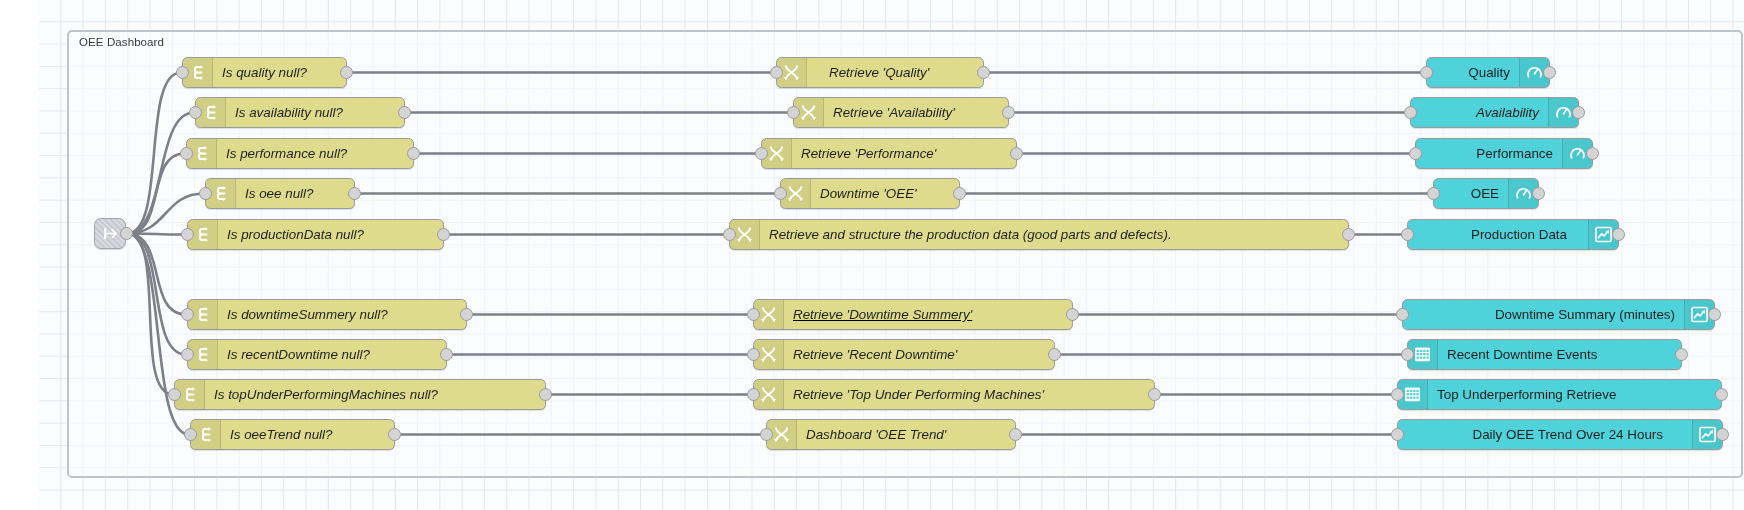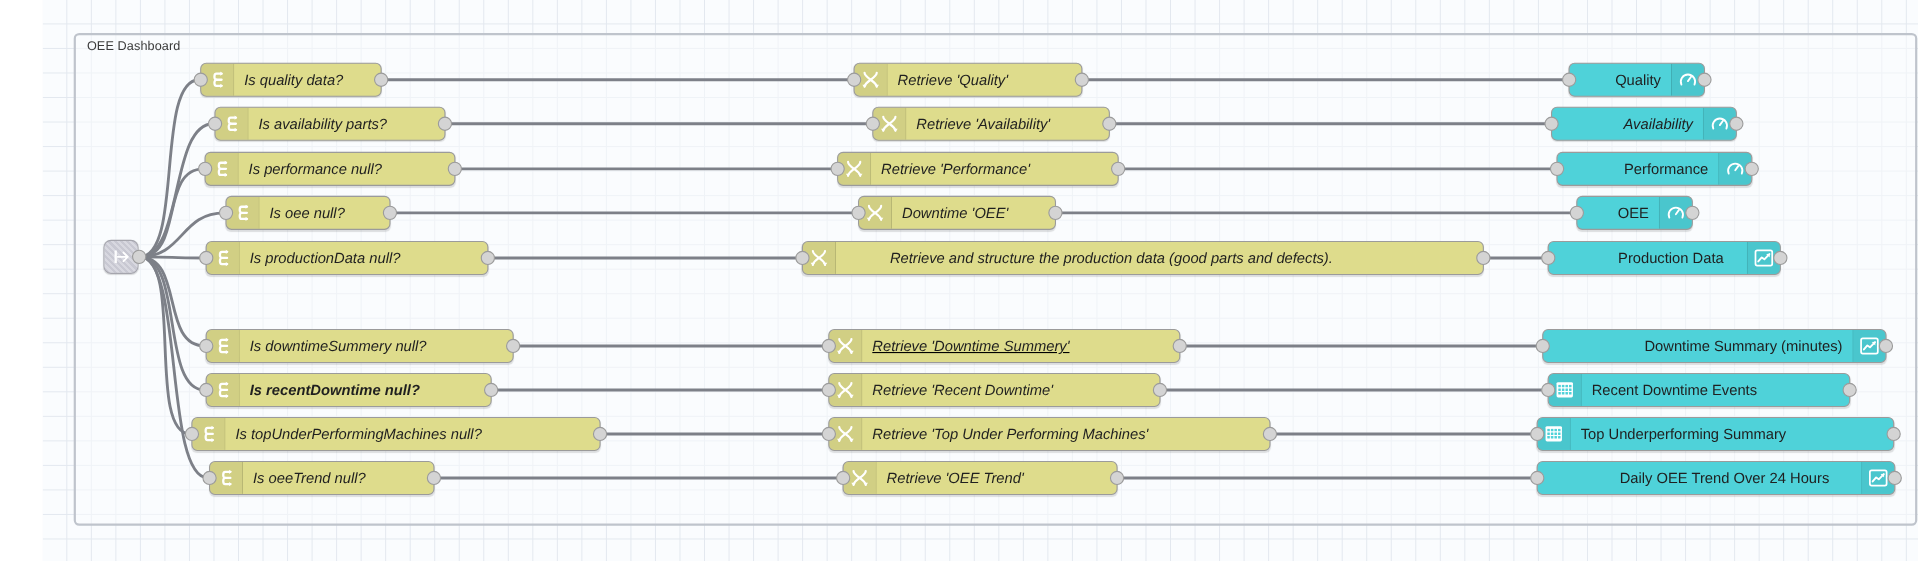--- a/index.html
+++ b/index.html
@@ -169,25 +169,25 @@
   <div id="nodes-layer">
       <div class="node yellow" style="left: 143px; top: 57px; width: 165px;">
         <div class="icon-tray left">
           <svg width="19" height="19" viewBox="0 0 24 24">
             <path d="M17 5 L11 5 C8 5 8 12 11 12 L17 12" stroke="#fff" stroke-width="2.6" fill="none" stroke-linecap="round" stroke-linejoin="round"></path>
             <path d="M17 19 L11 19 C8 19 8 12 11 12" stroke="#fff" stroke-width="2.6" fill="none" stroke-linecap="round" stroke-linejoin="round"></path>
             <path d="M15.5 2.6 L18.6 5 L15.5 7.4 Z" fill="#fff"></path>
             <path d="M15.5 16.6 L18.6 19 L15.5 21.4 Z" fill="#fff"></path>
           </svg>
         </div>
-        <div class="body left">Is quality data?</div>
-        <div class="port in"></div>
-        <div class="port out"></div>
-      </div>
-      <div class="node yellow" style="left: 737px; top: 57px; width: 208px;">
+        <div class="body left">Is quality null?</div>
+        <div class="port in"></div>
+        <div class="port out"></div>
+      </div>
+      <div class="node yellow" style="left: 737px; top: 57px; width: 208px; gap: 13px;">
         <div class="icon-tray left">
           <svg width="19" height="19" viewBox="0 0 24 24">
             <path d="M5 4 C5 10 19 14 19 20" stroke="#fff" stroke-width="2.5" fill="none" stroke-linecap="round"></path>
             <path d="M19 4 C19 10 5 14 5 20" stroke="#fff" stroke-width="2.5" fill="none" stroke-linecap="round"></path>
             <path d="M16.4 17.6 L19 21.2 L21.6 17.6 Z" fill="#fff"></path>
             <path d="M2.4 17.6 L5 21.2 L7.6 17.6 Z" fill="#fff"></path>
           </svg>
         </div>
         <div class="body left">Retrieve 'Quality'</div>
         <div class="port in"></div>
@@ -206,21 +206,21 @@
       </div>
       <div class="node yellow" style="left: 156px; top: 97px; width: 210px;">
         <div class="icon-tray left">
           <svg width="19" height="19" viewBox="0 0 24 24">
             <path d="M17 5 L11 5 C8 5 8 12 11 12 L17 12" stroke="#fff" stroke-width="2.6" fill="none" stroke-linecap="round" stroke-linejoin="round"></path>
             <path d="M17 19 L11 19 C8 19 8 12 11 12" stroke="#fff" stroke-width="2.6" fill="none" stroke-linecap="round" stroke-linejoin="round"></path>
             <path d="M15.5 2.6 L18.6 5 L15.5 7.4 Z" fill="#fff"></path>
             <path d="M15.5 16.6 L18.6 19 L15.5 21.4 Z" fill="#fff"></path>
           </svg>
         </div>
-        <div class="body left">Is availability parts?</div>
+        <div class="body left">Is availability null?</div>
         <div class="port in"></div>
         <div class="port out"></div>
       </div>
       <div class="node yellow" style="left: 754px; top: 97px; width: 216px;">
         <div class="icon-tray left">
           <svg width="19" height="19" viewBox="0 0 24 24">
             <path d="M5 4 C5 10 19 14 19 20" stroke="#fff" stroke-width="2.5" fill="none" stroke-linecap="round"></path>
             <path d="M19 4 C19 10 5 14 5 20" stroke="#fff" stroke-width="2.5" fill="none" stroke-linecap="round"></path>
             <path d="M16.4 17.6 L19 21.2 L21.6 17.6 Z" fill="#fff"></path>
             <path d="M2.4 17.6 L5 21.2 L7.6 17.6 Z" fill="#fff"></path>
@@ -321,21 +321,21 @@
             <path d="M17 5 L11 5 C8 5 8 12 11 12 L17 12" stroke="#fff" stroke-width="2.6" fill="none" stroke-linecap="round" stroke-linejoin="round"></path>
             <path d="M17 19 L11 19 C8 19 8 12 11 12" stroke="#fff" stroke-width="2.6" fill="none" stroke-linecap="round" stroke-linejoin="round"></path>
             <path d="M15.5 2.6 L18.6 5 L15.5 7.4 Z" fill="#fff"></path>
             <path d="M15.5 16.6 L18.6 19 L15.5 21.4 Z" fill="#fff"></path>
           </svg>
         </div>
         <div class="body left">Is productionData null?</div>
         <div class="port in"></div>
         <div class="port out"></div>
       </div>
-      <div class="node yellow" style="left: 690px; top: 219px; width: 620px; gap: 40px;">
+      <div class="node yellow" style="left: 690px; top: 219px; width: 620px;">
         <div class="icon-tray left">
           <svg width="19" height="19" viewBox="0 0 24 24">
             <path d="M5 4 C5 10 19 14 19 20" stroke="#fff" stroke-width="2.5" fill="none" stroke-linecap="round"></path>
             <path d="M19 4 C19 10 5 14 5 20" stroke="#fff" stroke-width="2.5" fill="none" stroke-linecap="round"></path>
             <path d="M16.4 17.6 L19 21.2 L21.6 17.6 Z" fill="#fff"></path>
             <path d="M2.4 17.6 L5 21.2 L7.6 17.6 Z" fill="#fff"></path>
           </svg>
         </div>
         <div class="body left">Retrieve and structure the production data (good parts and defects).</div>
         <div class="port in"></div>
@@ -384,21 +384,21 @@
         <div class="icon-tray right">
           <svg width="19" height="19" viewBox="0 0 24 24">
             <rect x="2.4" y="3.2" width="19.2" height="17.6" rx="2" fill="none" stroke="#fff" stroke-width="2"></rect>
             <path d="M5.6 16 L9.6 11.4 L12.6 13.6 L18.4 7.6" stroke="#fff" stroke-width="2.2" fill="none" stroke-linecap="round" stroke-linejoin="round"></path>
             <path d="M14.6 7.4 L18.8 7.2 L18.7 11.4 Z" fill="#fff"></path>
           </svg>
         </div>
         <div class="port in"></div>
         <div class="port out"></div>
       </div>
-      <div class="node yellow" style="left: 148px; top: 339px; width: 260px; font-weight: bold;">
+      <div class="node yellow" style="left: 148px; top: 339px; width: 260px;">
         <div class="icon-tray left">
           <svg width="19" height="19" viewBox="0 0 24 24">
             <path d="M17 5 L11 5 C8 5 8 12 11 12 L17 12" stroke="#fff" stroke-width="2.6" fill="none" stroke-linecap="round" stroke-linejoin="round"></path>
             <path d="M17 19 L11 19 C8 19 8 12 11 12" stroke="#fff" stroke-width="2.6" fill="none" stroke-linecap="round" stroke-linejoin="round"></path>
             <path d="M15.5 2.6 L18.6 5 L15.5 7.4 Z" fill="#fff"></path>
             <path d="M15.5 16.6 L18.6 19 L15.5 21.4 Z" fill="#fff"></path>
           </svg>
         </div>
         <div class="body left">Is recentDowntime null?</div>
         <div class="port in"></div>
@@ -482,21 +482,21 @@
               <rect x="12.8" y="10.2" width="2.9" height="2.9" rx="0.4"></rect>
               <rect x="16.9" y="10.2" width="2.9" height="2.9" rx="0.4"></rect>
               <rect x="4.6" y="14.4" width="2.9" height="2.9" rx="0.4"></rect>
               <rect x="8.7" y="14.4" width="2.9" height="2.9" rx="0.4"></rect>
               <rect x="12.8" y="14.4" width="2.9" height="2.9" rx="0.4"></rect>
               <rect x="16.9" y="14.4" width="2.9" height="2.9" rx="0.4"></rect>
             </g>
             <rect x="2.6" y="3.4" width="18.8" height="2.3" rx="1" fill="#fff"></rect>
           </svg>
         </div>
-        <div class="body left">Top Underperforming Summary</div>
+        <div class="body left">Top Underperforming Retrieve</div>
         <div class="port in"></div>
         <div class="port out"></div>
       </div>
       <div class="node yellow" style="left: 151px; top: 419px; width: 205px;">
         <div class="icon-tray left">
           <svg width="19" height="19" viewBox="0 0 24 24">
             <path d="M17 5 L11 5 C8 5 8 12 11 12 L17 12" stroke="#fff" stroke-width="2.6" fill="none" stroke-linecap="round" stroke-linejoin="round"></path>
             <path d="M17 19 L11 19 C8 19 8 12 11 12" stroke="#fff" stroke-width="2.6" fill="none" stroke-linecap="round" stroke-linejoin="round"></path>
             <path d="M15.5 2.6 L18.6 5 L15.5 7.4 Z" fill="#fff"></path>
             <path d="M15.5 16.6 L18.6 19 L15.5 21.4 Z" fill="#fff"></path>
@@ -508,21 +508,21 @@
       </div>
       <div class="node yellow" style="left: 727px; top: 419px; width: 250px;">
         <div class="icon-tray left">
           <svg width="19" height="19" viewBox="0 0 24 24">
             <path d="M5 4 C5 10 19 14 19 20" stroke="#fff" stroke-width="2.5" fill="none" stroke-linecap="round"></path>
             <path d="M19 4 C19 10 5 14 5 20" stroke="#fff" stroke-width="2.5" fill="none" stroke-linecap="round"></path>
             <path d="M16.4 17.6 L19 21.2 L21.6 17.6 Z" fill="#fff"></path>
             <path d="M2.4 17.6 L5 21.2 L7.6 17.6 Z" fill="#fff"></path>
           </svg>
         </div>
-        <div class="body left">Retrieve 'OEE Trend'</div>
+        <div class="body left">Dashboard 'OEE Trend'</div>
         <div class="port in"></div>
         <div class="port out"></div>
       </div>
       <div class="node teal" style="left: 1358px; top: 419px; width: 326px; gap: 20px;">
         <div class="body right">Daily OEE Trend Over 24 Hours</div>
         <div class="icon-tray right">
           <svg width="19" height="19" viewBox="0 0 24 24">
             <rect x="2.4" y="3.2" width="19.2" height="17.6" rx="2" fill="none" stroke="#fff" stroke-width="2"></rect>
             <path d="M5.6 16 L9.6 11.4 L12.6 13.6 L18.4 7.6" stroke="#fff" stroke-width="2.2" fill="none" stroke-linecap="round" stroke-linejoin="round"></path>
             <path d="M14.6 7.4 L18.8 7.2 L18.7 11.4 Z" fill="#fff"></path>

